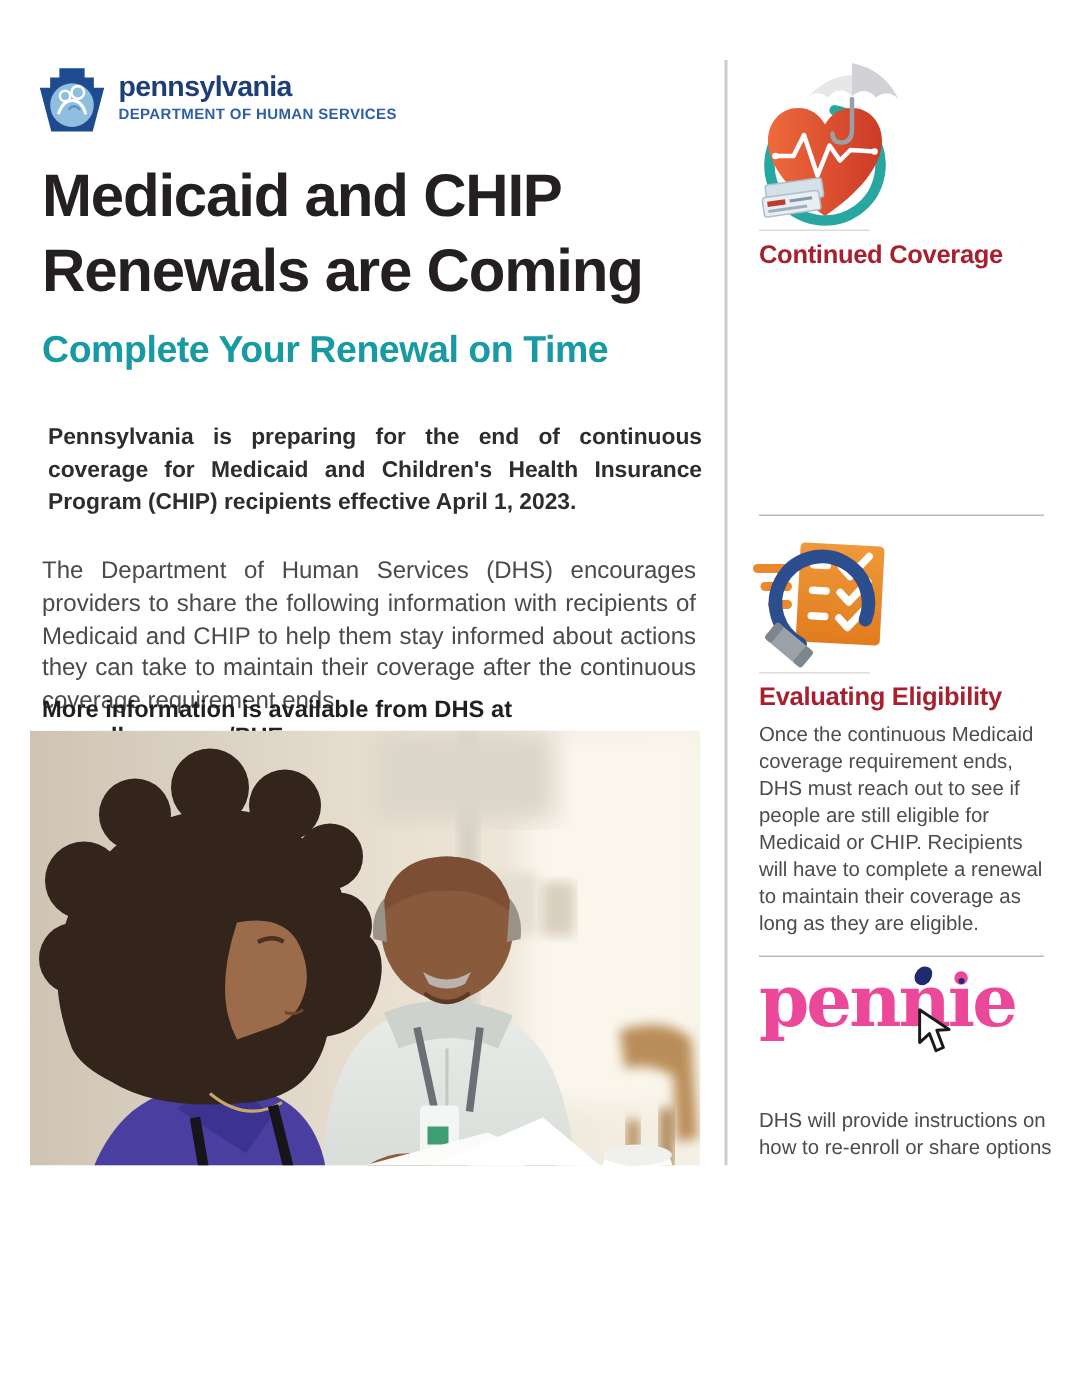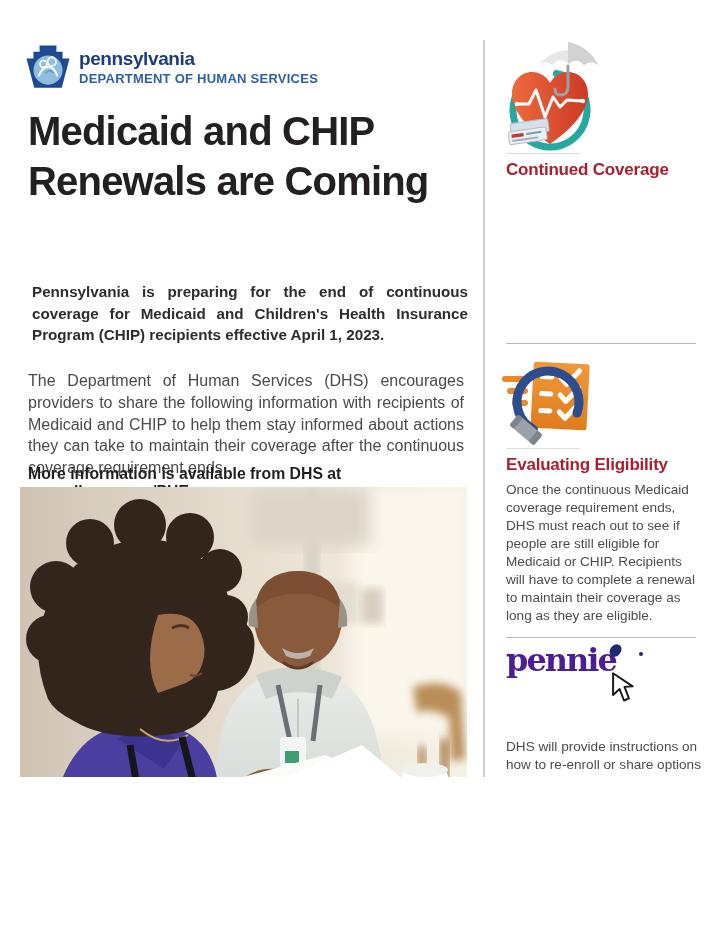--- a/index.html
+++ b/index.html
@@ -5,21 +5,21 @@
   html,body { margin:0; padding:0; background:#fff; }
   .page {
     position:relative; width:720px; height:777px; background:#ffffff;
     font-family:"Liberation Sans", sans-serif; overflow:hidden;text-decoration:underline;
   }
 
   
   .dhs-logo { position:absolute; left:25px; top:44px; display:flex; align-items:flex-start; gap:8px; }
   .dhs-logo-text { padding-top:5px; }
   .dhs-name { font-size:19px; font-weight:bold; color:#1e3e78; letter-spacing:-0.4px; line-height:1; }
-  .dhs-dept { font-size:13px; font-weight:bold; color:#2e5ea8; letter-spacing:0.25px; margin-top:3px; }
+  .dhs-dept { font-size:10px; font-weight:bold; color:#2e5ea8; letter-spacing:0.25px; margin-top:3px; }
 
   
   .headline { position:absolute; left:28px; top:106px; width:445px;
     font-size:40px; line-height:50px; font-weight:bold; color:#242021; letter-spacing:-0.8px; }
   .subhead { position:absolute; left:28px; top:219px; width:445px;
     font-size:25px; font-weight:bold; color:#179aa1; letter-spacing:-0.3px; }
   .intro { position:absolute; left:32px; top:266px; width:436px;
     font-size:15.2px; line-height:21.5px; font-weight:bold; color:#2e2d2c; text-align:justify; }
   .bodytext { position:absolute; left:28px; top:354px; width:436px;
     font-size:16px; line-height:21.8px; color:#4a4a4a; text-align:justify; }
@@ -34,22 +34,22 @@
   .sb-icon1 { position:absolute; left:504px; top:40px; width:100px; height:118px; }
   .sb-icon2 { position:absolute; left:502px; top:358px; width:100px; height:90px; }
   .rule-short { position:absolute; width:74px; height:1px; background:#dcdcdc; }
   .rule-long  { position:absolute; width:190px; height:1px; background:#b9b9b9; }
   .sb-heading { position:absolute; left:506px; width:200px;
     font-size:17px; font-weight:bold; color:#a8202e; letter-spacing:-0.2px; }
   .sb-para { position:absolute; left:506px; width:196px;
     font-size:13.6px; line-height:18px; color:#4c4c4c; }
 
   .pennie-block { position:absolute; left:506px; top:644px; width:196px; height:64px; }
-  .pennie-text { font-family:"DejaVu Serif", serif; font-weight:bold; font-size:32px;
-    color:#4c1d95; letter-spacing:-2px; line-height:1; }
+  .pennie-text { font-family:"DejaVu Serif", serif; font-weight:bold; font-size:48px;
+    color:#ec4899; letter-spacing:-2px; line-height:1; }
   .pennie-dot { position:absolute; left:104px; top:0px; width:11px; height:13px;
     background:#202a6f; border-radius:60% 40% 55% 45%; transform:rotate(20deg); }
   .pennie-tm { position:absolute; left:133px; top:8px; width:4px; height:4px;
     background:#202a6f; border-radius:50%; }
   .pennie-cursor { position:absolute; left:106px; top:28px; width:24px; height:33px; }
 
   .footer-bar { position:absolute; left:20px; top:897px; width:670px; height:8px; background:#1d9fa2; }
 </style>
 </head>
 <body>
@@ -70,20 +70,21 @@
     <span class="dhs-logo-text">
       <div class="dhs-name">pennsylvania</div>
       <div class="dhs-dept">DEPARTMENT OF HUMAN SERVICES</div>
     </span>
   </div>
 
   <div class="headline">
     <div>Medicaid and CHIP</div>
     <div>Renewals are Coming</div>
   </div>
+  <div class="subhead">Complete Your Renewal on Time</div>
 
   <p class="intro">Pennsylvania is preparing for the end of continuous coverage for Medicaid and Children's Health Insurance Program (CHIP) recipients effective April 1, 2023.</p>
   <p class="bodytext">The Department of Human Services (DHS) encourages providers to share the following information with recipients of Medicaid and CHIP to help them stay informed about actions they can take to maintain their coverage after the continuous coverage requirement ends.</p>
   <p class="moreinfo">More information is available from DHS at www.dhs.pa.gov/PHE.</p>
 
   <div class="photo-wrap">
     <svg width="447" height="388" viewBox="0 0 447 388">
       <defs>
         <linearGradient id="bgG" x1="0" y1="0" x2="1" y2="0">
           <stop offset="0" stop-color="#cfc4b4"></stop>

